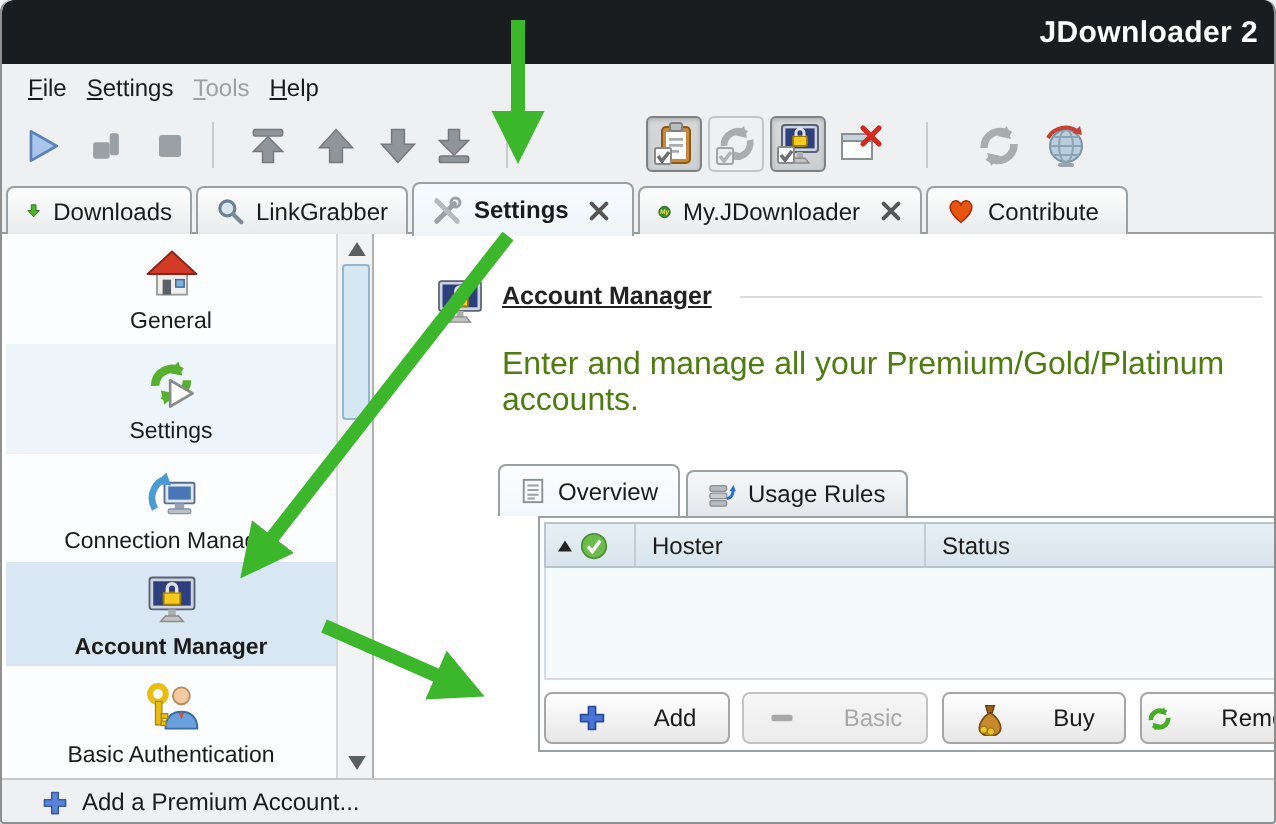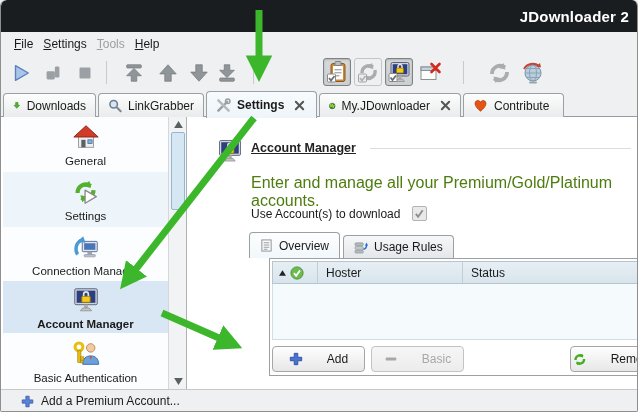--- a/index.html
+++ b/index.html
@@ -323,28 +323,20 @@
           <rect x="14" y="21" width="4" height="3.5" fill="#adadad"></rect>
           <path d="M10 27.5 h12 l-2.5 -3 h-7 z" fill="#c4c4c4" stroke="#8a8a8a" stroke-width="0.8"></path>
         </svg>
       </div>
       <div class="hdr-row">
         <span class="hdr-title">Account Manager</span>
         <span class="hdr-rule"></span>
       </div>
       <div class="desc">Enter and manage all your Premium/Gold/Platinum accounts.</div>
 
-      <div class="useacc">
-        <span>Use Account(s) to download</span>
-        <span class="checkbox">
-          <svg width="11" height="11" viewBox="0 0 12 12">
-              <path d="M2 6.5 l2.5 3 5 -7" fill="none" stroke="#8a8f92" stroke-width="2"></path>
-            </svg>
-        </span>
-      </div>
 
       <div class="subtabs">
         <div class="subtab active">
           <svg width="13" height="13" viewBox="0 0 14 14">
             <rect x="2" y="1" width="10" height="12" fill="#fafafa" stroke="#8a8f92"></rect>
             <path d="M4 4 h6 M4 6.5 h6 M4 9 h6 M4 11 h4" stroke="#9aa0a4" stroke-width="1.1"></path>
           </svg>
           <span>Overview</span>
         </div>
         <div class="subtab">
@@ -381,20 +373,30 @@
                 <path d="M6 1.5 h4 v4.5 h4.5 v4 h-4.5 v4.5 h-4 v-4.5 H1.5 v-4 H6 z" fill="#4a74d4" stroke="#2a4a9a" stroke-linejoin="round"></path>
               </svg>
             <span>Add</span>
           </div>
           <div class="pbtn disabled" style="left:101px;width:93px">
             <svg width="14" height="14" viewBox="0 0 16 16">
                 <rect x="2" y="6.2" width="12" height="3.6" rx="1" fill="#a8a8a8"></rect>
               </svg>
             <span>Basic</span>
           </div>
+          <div class="pbtn" style="left:201px;width:92px">
+            <svg width="16" height="17" viewBox="0 0 18 19">
+              <path d="M9 6 C4.5 8.5 3 12.5 3 14.5 a6 4.8 0 0 0 12 0 c0-2 -1.5-6 -6-8.5" fill="#c9872e" stroke="#77461 0" stroke-width="1"></path>
+              <path d="M9 6 C4.5 8.5 3 12.5 3 14.5 a6 4.8 0 0 0 12 0 c0-2 -1.5-6 -6-8.5 z" fill="#c9872e" stroke="#7a4d12"></path>
+              <path d="M6.5 2 h5 l-1.2 4 h-2.6 z" fill="#9a5f16" stroke="#6a3d0a" stroke-width="0.7"></path>
+              <circle cx="5.5" cy="15.5" r="2" fill="#f0c030" stroke="#9a7a00" stroke-width="0.7"></circle>
+              <circle cx="9.5" cy="16.5" r="2" fill="#f0c030" stroke="#9a7a00" stroke-width="0.7"></circle>
+            </svg>
+            <span>Buy</span>
+          </div>
           <div class="pbtn" style="left:300px;width:87px">
             <svg width="15" height="15" viewBox="0 0 26 26">
               <path d="M6 14 a8 8 0 0 1 13-6.5" fill="none" stroke="#44ae22" stroke-width="4"></path>
                 <path d="M17.5 3 l2 6.5 -7 -1.5 z" fill="#44ae22"></path>
               <path d="M21 12 a8 8 0 0 1 -13 6.5" fill="none" stroke="#44ae22" stroke-width="4"></path>
                 <path d="M9.5 23 l-2 -6.5 7 1.5 z" fill="#44ae22"></path>
             </svg>
             <span>Remove</span>
           </div>
         </div>

